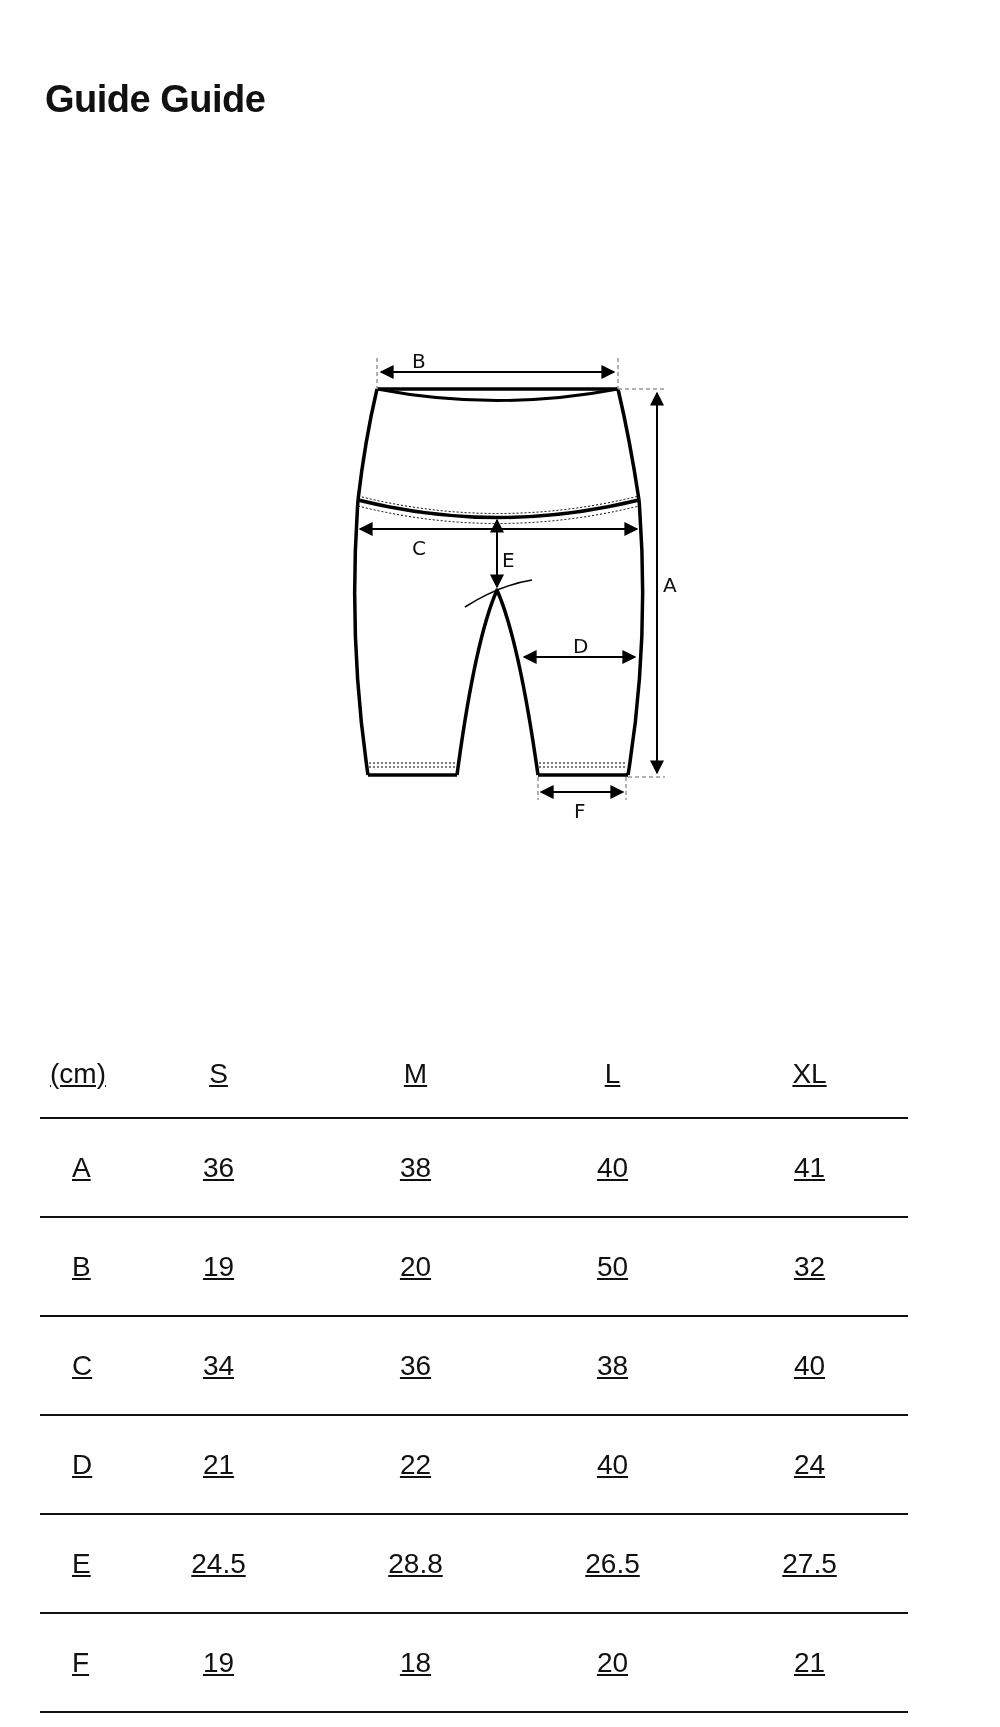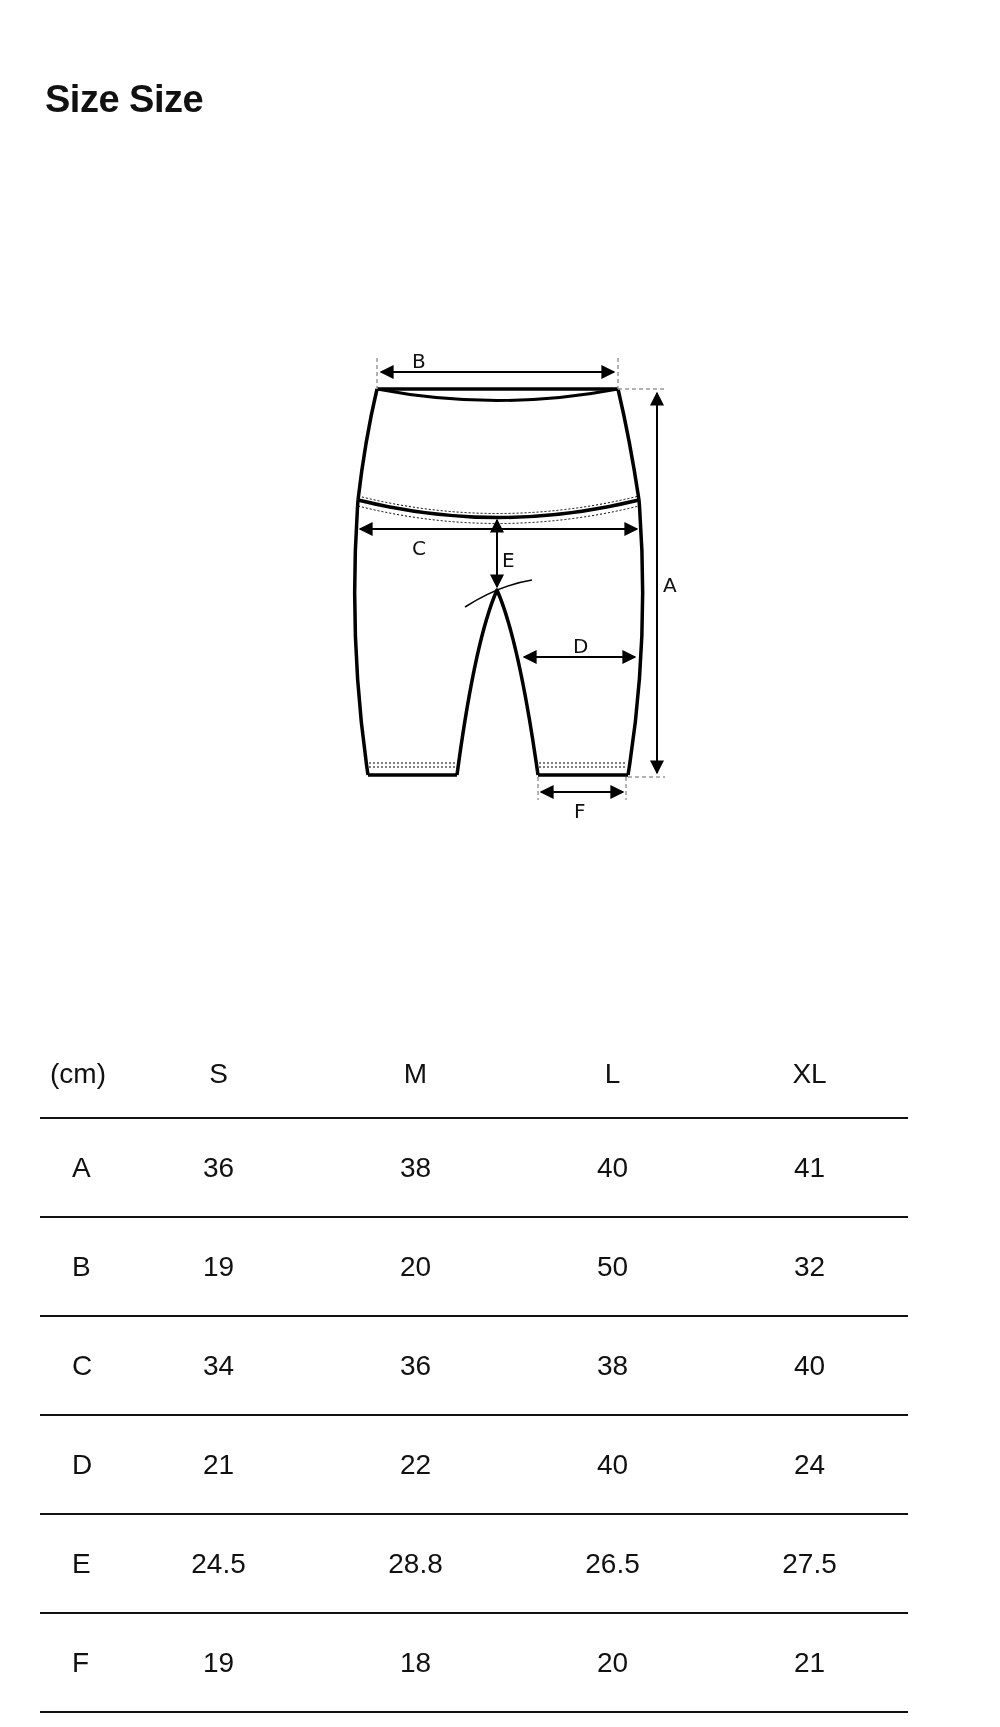--- a/index.html
+++ b/index.html
@@ -1,29 +1,29 @@
 <!DOCTYPE html>
 <html><head>
 <meta charset="utf-8">
 <style>
   html, body { margin: 0; padding: 0; background: #ffffff; }
   body { width: 1000px; height: 1727px; position: relative; font-family: "Liberation Sans", "DejaVu Sans", sans-serif; color: #111; overflow: hidden; }
   .title { position: absolute; left: 45px; top: 78px; font-size: 38px; font-weight: bold; letter-spacing: -0.5px; margin: 0; }
   .diagram { position: absolute; left: 0; top: 0; }
-  .table { position: absolute; left: 40px; top: 1030px; width: 868px; border-collapse: collapse; }
+  .table { position: absolute; left: 40px; top: 1030px; width: 868px; border-collapse: collapse; text-decoration: underline; }
   .table td, .table th { height: 97px; padding: 0; text-align: center; font-size: 28px; font-weight: normal; color: #111; border-bottom: 2px solid #111; }
   .table thead th { height: 87px; padding-bottom: 0; }
   .table td:first-child, .table th:first-child { width: 80px; text-align: left; padding-left: 0; }
   .table td.rowlabel { padding-left: 32px; box-sizing: border-box; }
   .table th.unit { padding-left: 10px; box-sizing: border-box; }
 </style>
 </head>
 <body>
 
-<h1 class="title">Size Size</h1>
+<h1 class="title">Guide Guide</h1>
 
 <svg class="diagram" width="1000" height="900" viewBox="0 0 1000 900" xmlns="http://www.w3.org/2000/svg">
   <defs>
     <marker id="ah" viewBox="0 0 10 10" refX="9" refY="5" markerWidth="7" markerHeight="7" orient="auto-start-reverse">
       <path d="M0,0 L10,5 L0,10 z" fill="#000"></path>
     </marker>
   </defs>
   <g fill="none" stroke="#000" stroke-width="3.5" stroke-linejoin="round">
 
     <path d="M377,389 L618,389"></path>

